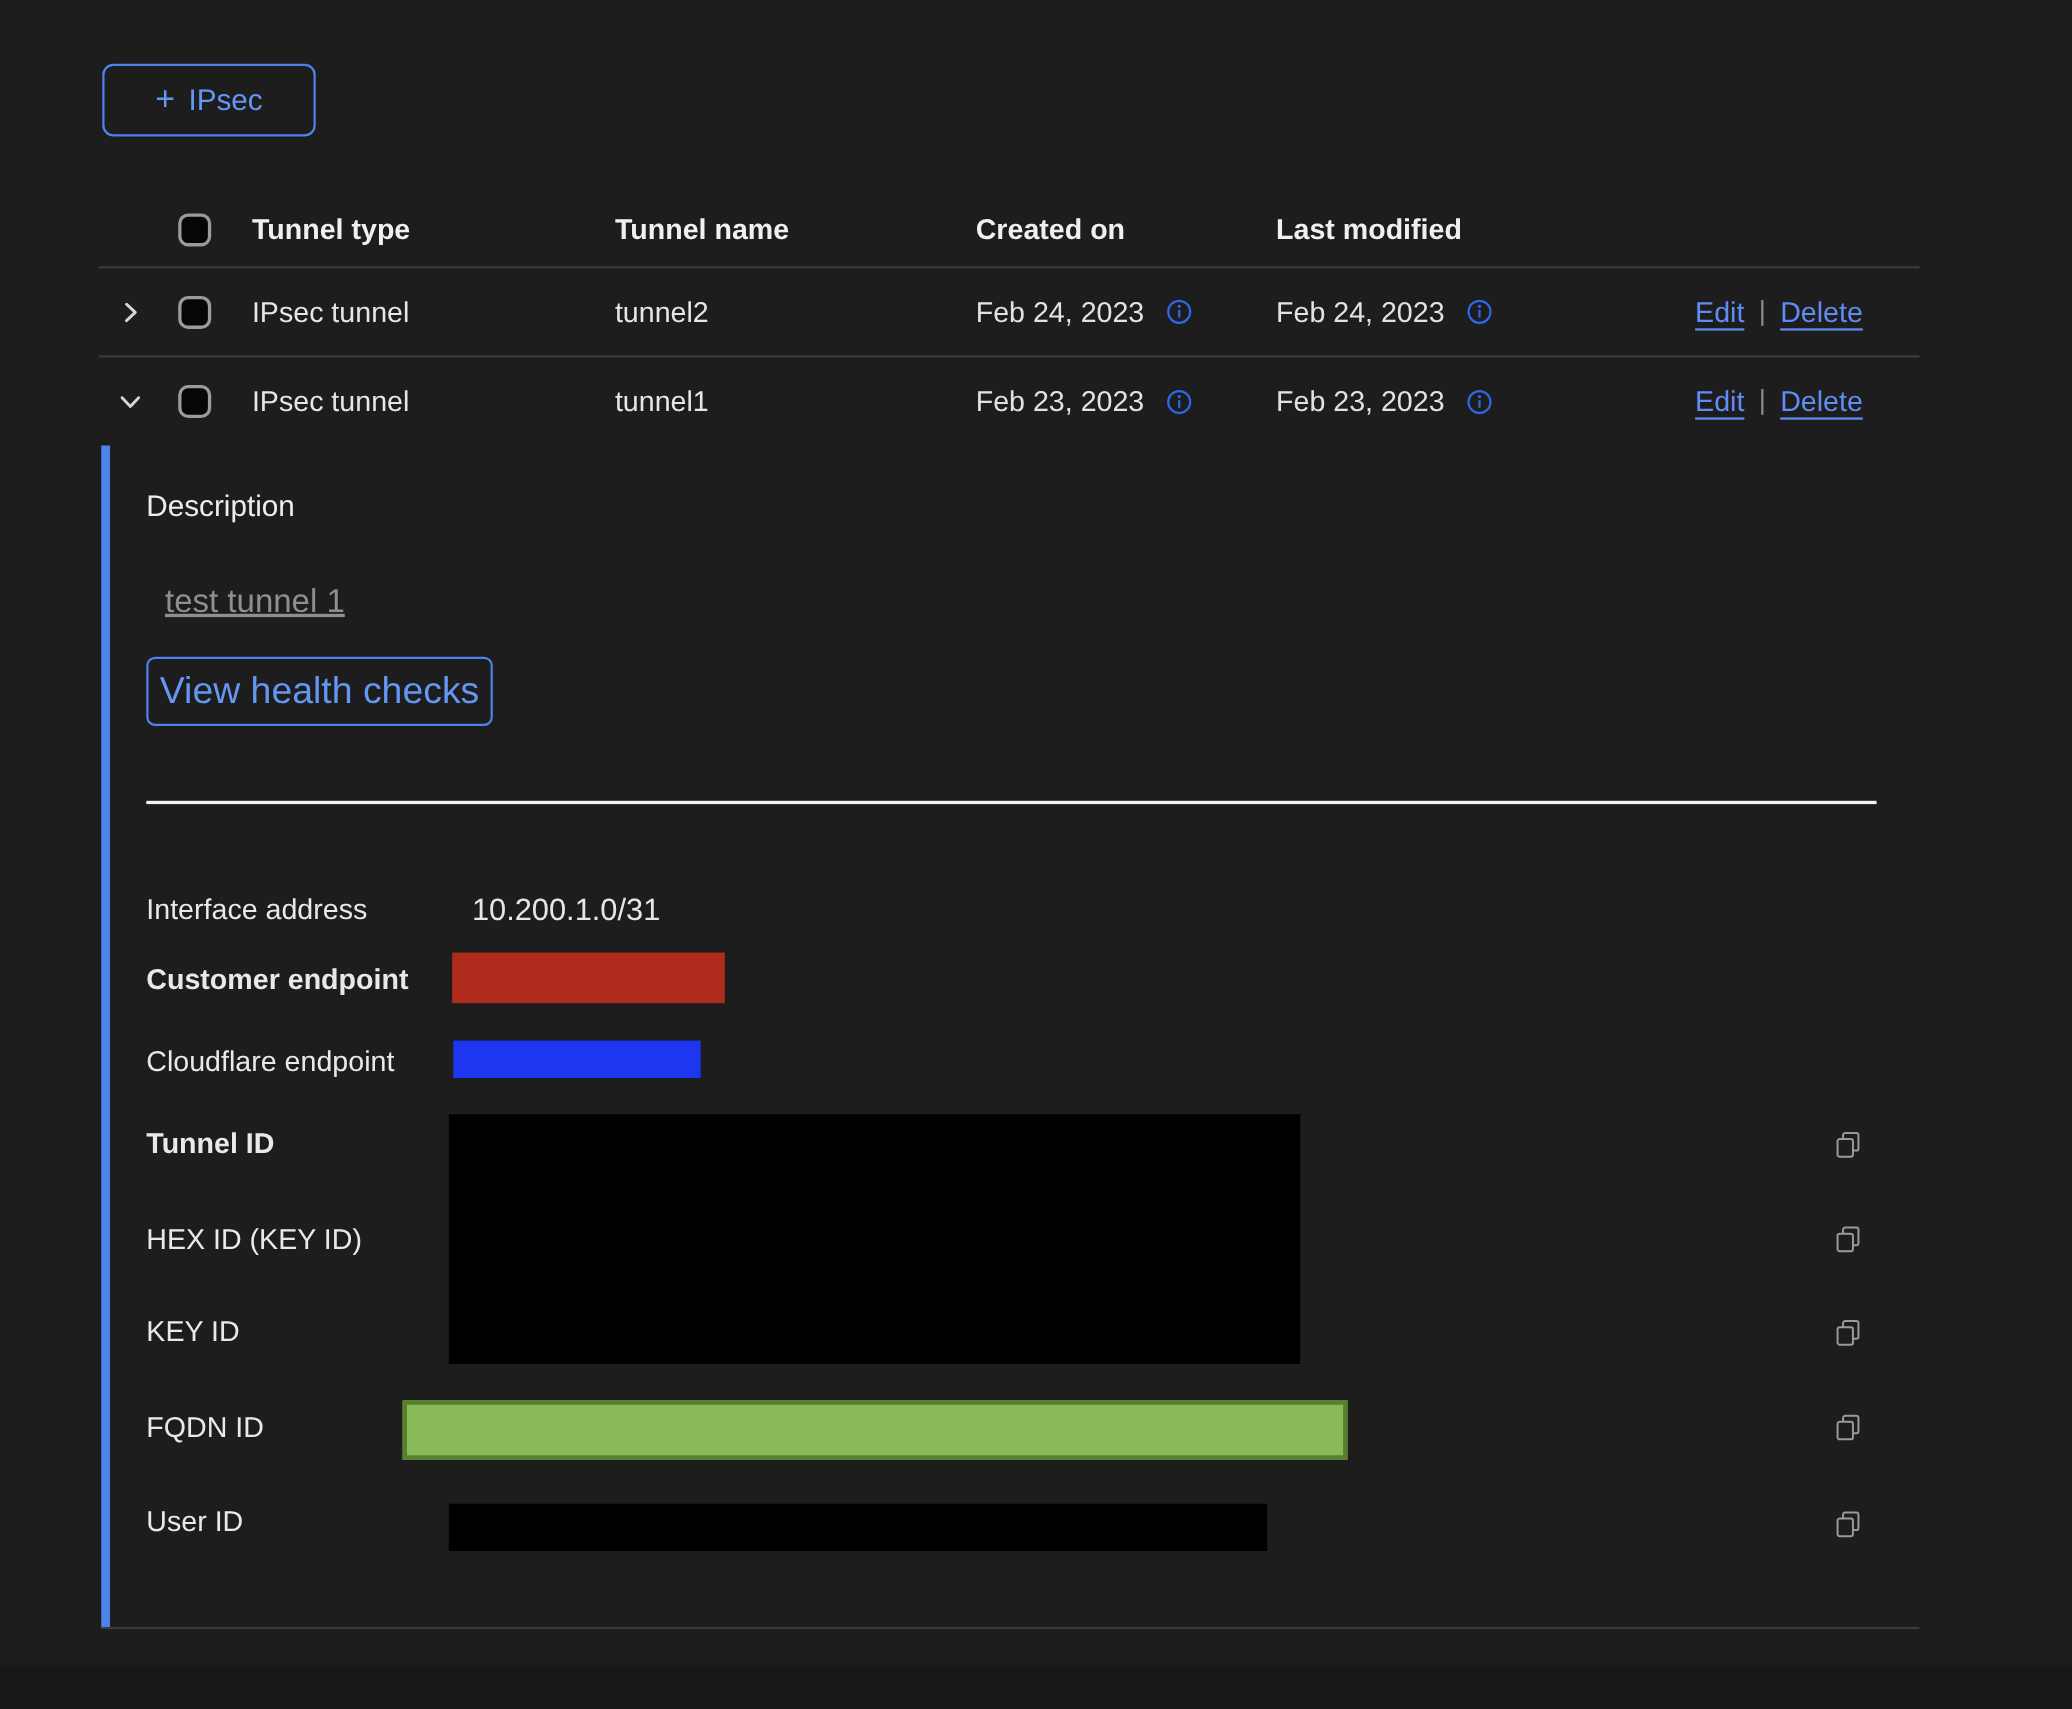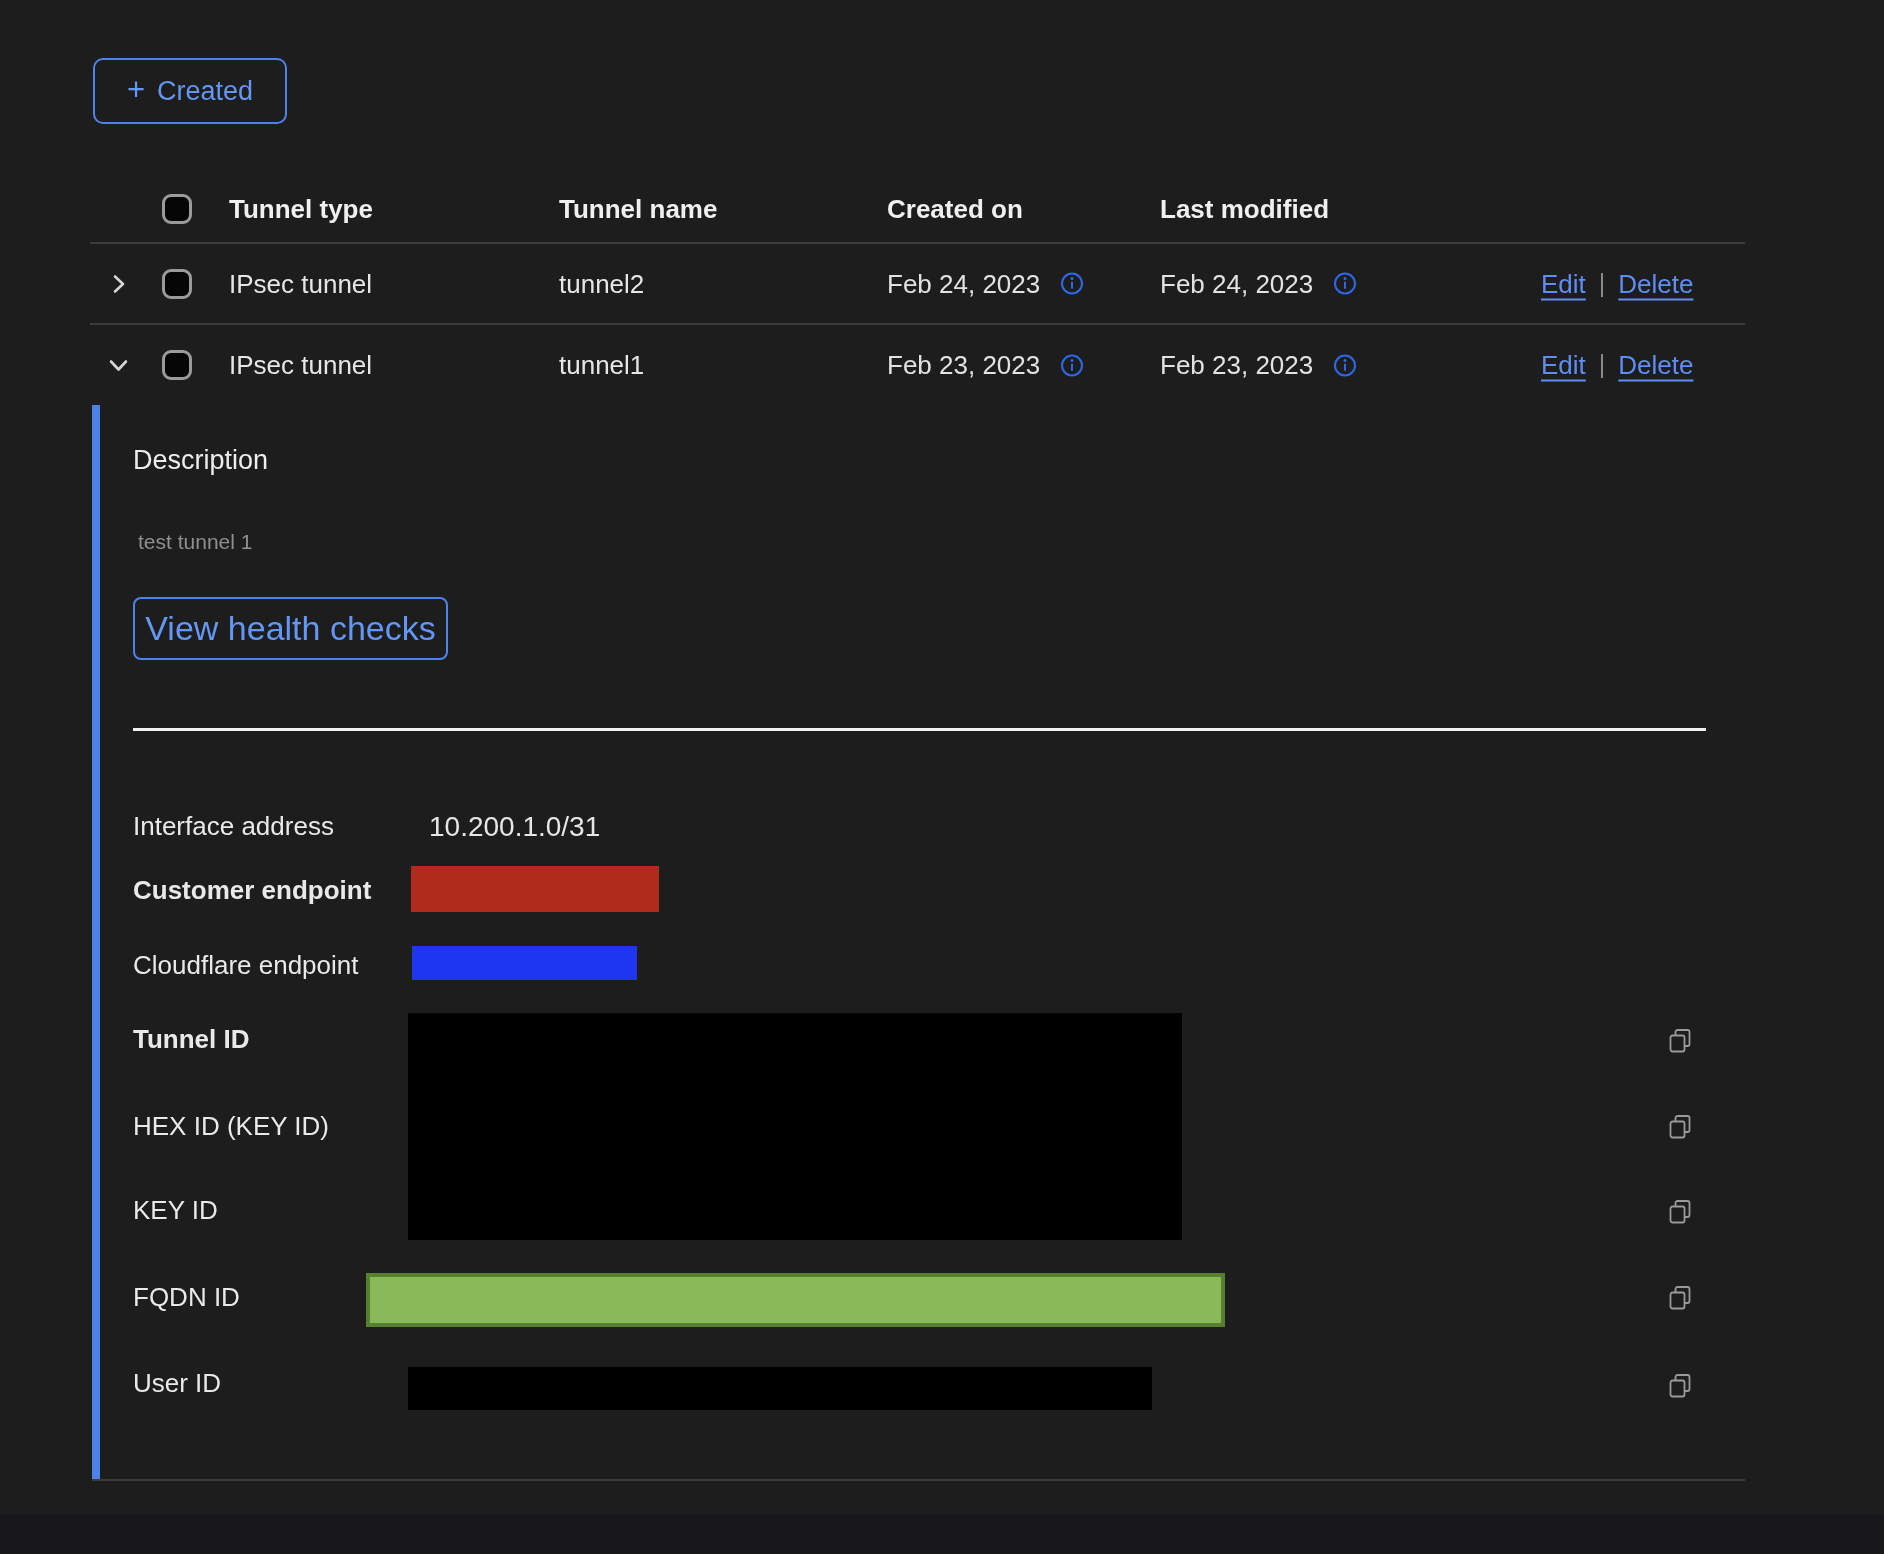--- a/index.html
+++ b/index.html
@@ -53,21 +53,21 @@
   }
   .link{
     color:var(--link,#5f8df3);text-decoration:underline;
     text-underline-offset:6px;text-decoration-thickness:2px;
     font-size:26px;cursor:pointer;
   }
   .pipe{color:#8a8a8a;font-size:25px;}
   
   .panel-bar{position:absolute;left:92px;top:405px;width:8px;height:1075px;}
   .desc-label{position:absolute;left:133px;top:445px;font-size:27px;font-weight:500;color:#ededec;}
-  .desc-value{position:absolute;left:138px;top:530px;font-size:21px;color:var(--text-muted,#8f8f8f);}
+  .desc-value{position:absolute;left:150px;top:530px;font-size:30px;color:var(--text-muted,#8f8f8f);text-decoration:underline;}
   .health-btn{
     position:absolute;left:133px;top:597px;width:315px;height:63px;
     background:transparent;border:2px solid var(--accent-border,#4f82ec);border-radius:8px;
     color:var(--accent-text,#6497f3);font-family:inherit;font-size:34px;cursor:pointer;
   }
   .light-divider{position:absolute;left:133px;top:728px;width:1573px;height:3px;}
   .f-label{position:absolute;left:133px;font-size:26px;color:#e9e9e8;white-space:nowrap;}
   .f-value{position:absolute;font-size:28px;color:#e6e6e5;white-space:nowrap;}
   .redact{position:absolute;}
   .r-red{left:411px;top:866px;width:248px;height:46px;}
@@ -85,21 +85,21 @@
   .bottom-edge{position:absolute;left:0;top:1514px;width:1884px;height:40px;background:#18181a;}
   svg{display:block;}
 </style>
 </head>
 <body>
 
 <div class="screen">
 
   <button class="create-btn">
     <span class="plus">+</span>
-    <span>Created</span>
+    <span>IPsec</span>
   </button>
 
   <div class="tbl-row thead">
     <span class="cell c-check">
       <button class="checkbox"></button>
     </span>
     <span class="cell th c-type">Tunnel type</span>
     <span class="cell th c-name">Tunnel name</span>
     <span class="cell th c-created">Created on</span>
     <span class="cell th c-modified">Last modified</span>

